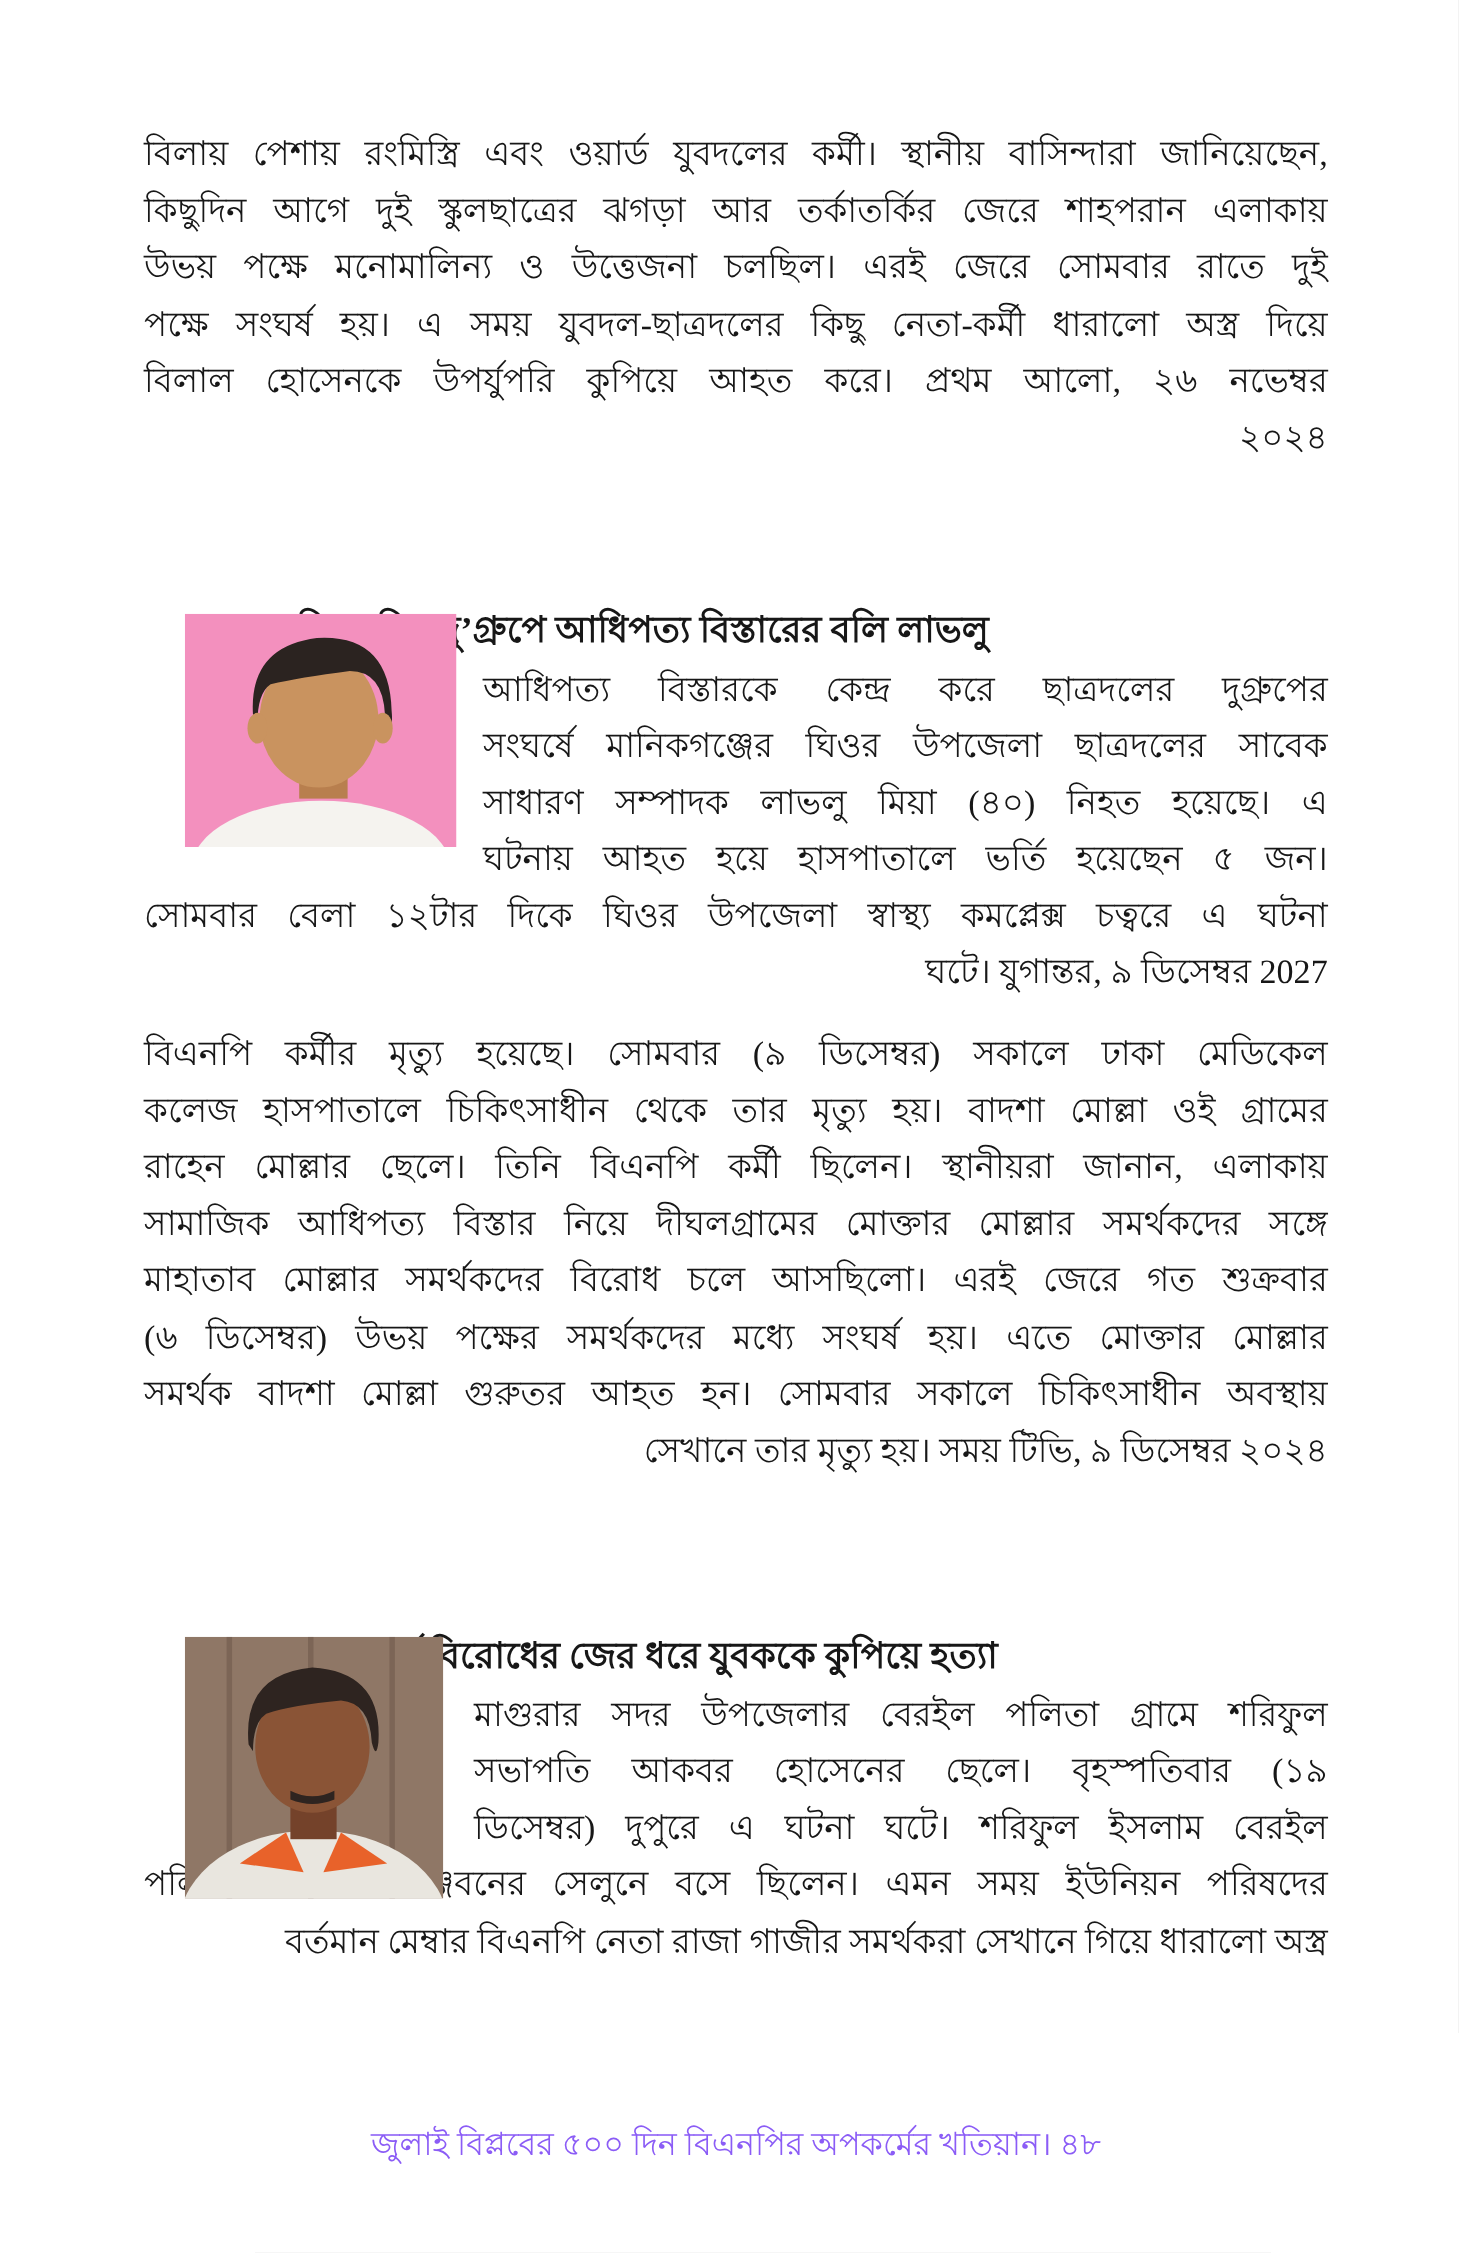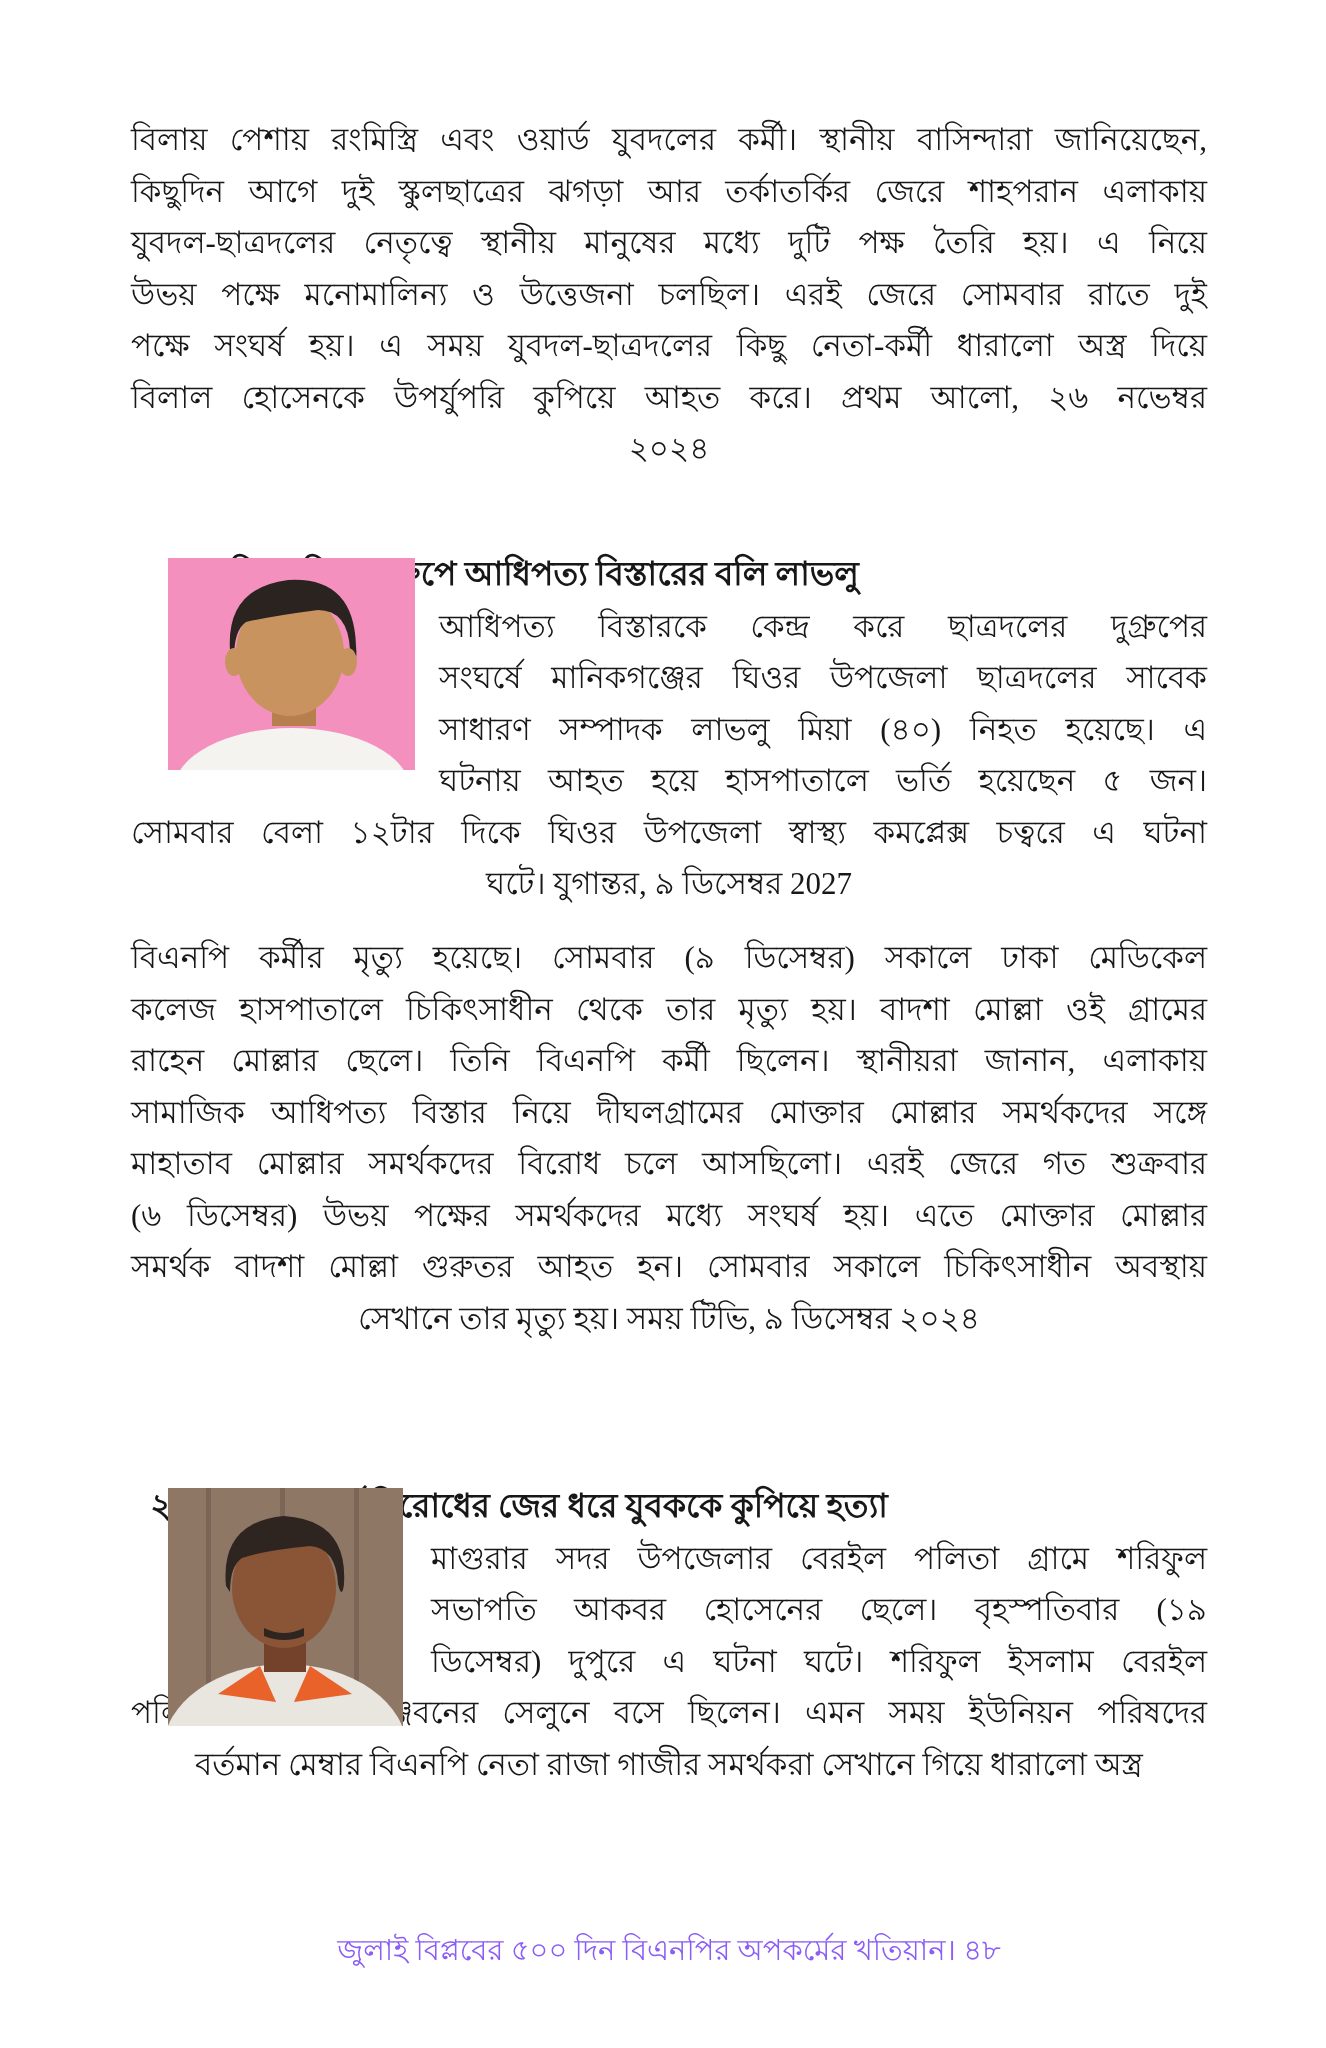--- a/index.html
+++ b/index.html
@@ -12,21 +12,21 @@
     overflow:hidden;
   }
   .content{position:absolute;left:131px;top:0;width:1076px;}
   .para,.sec{position:absolute;left:0;width:100%;}
   .ln{
     display:block;
     height:51.5px;line-height:51.5px;
     font-size:31px;
     white-space:nowrap;
     overflow:visible;
-    text-align:center;
+    text-align:right;
   }
   .j{white-space:normal;text-align:justify;text-align-last:justify;}
   .hd{font-weight:700;font-size:33px;}
   h2.ln{margin:0;}
   .intro{top:114px;}
   .sec22{top:549px;}
   .sec23{top:932px;}
   .sec24{top:1481px;}
   .ind22{margin-left:308px;width:768px;box-sizing:border-box;}
   .ind24{margin-left:300px;width:776px;box-sizing:border-box;}
@@ -40,21 +40,20 @@
 </style>
 </head>
 <body>
 
 <div class="page">
   <div class="content">
 
     <div class="para intro">
       <div class="ln j">বিলায় পেশায় রংমিস্ত্রি এবং ওয়ার্ড যুবদলের কর্মী। স্থানীয় বাসিন্দারা জানিয়েছেন,</div>
       <div class="ln j">কিছুদিন আগে দুই স্কুলছাত্রের ঝগড়া আর তর্কাতর্কির জেরে শাহপরান এলাকায়</div>
-      <div class="ln j">যুবদল-ছাত্রদলের নেতৃত্বে স্থানীয় মানুষের মধ্যে দুটি পক্ষ তৈরি হয়। এ নিয়ে</div>
       <div class="ln j">উভয় পক্ষে মনোমালিন্য ও উত্তেজনা চলছিল। এরই জেরে সোমবার রাতে দুই</div>
       <div class="ln j">পক্ষে সংঘর্ষ হয়। এ সময় যুবদল-ছাত্রদলের কিছু নেতা-কর্মী ধারালো অস্ত্র দিয়ে</div>
       <div class="ln j">বিলাল হোসেনকে উপর্যুপরি কুপিয়ে আহত করে। প্রথম আলো, ২৬ নভেম্বর</div>
       <div class="ln">২০২৪</div>
     </div>
 
     <section class="sec sec22">
       <svg class="photo photo1" viewBox="0 0 247 212" role="img">
         <rect x="0" y="0" width="247" height="212" fill="#f390be"></rect>
         <ellipse cx="124" cy="232" rx="118" ry="62" fill="#f5f3ef"></ellipse>

